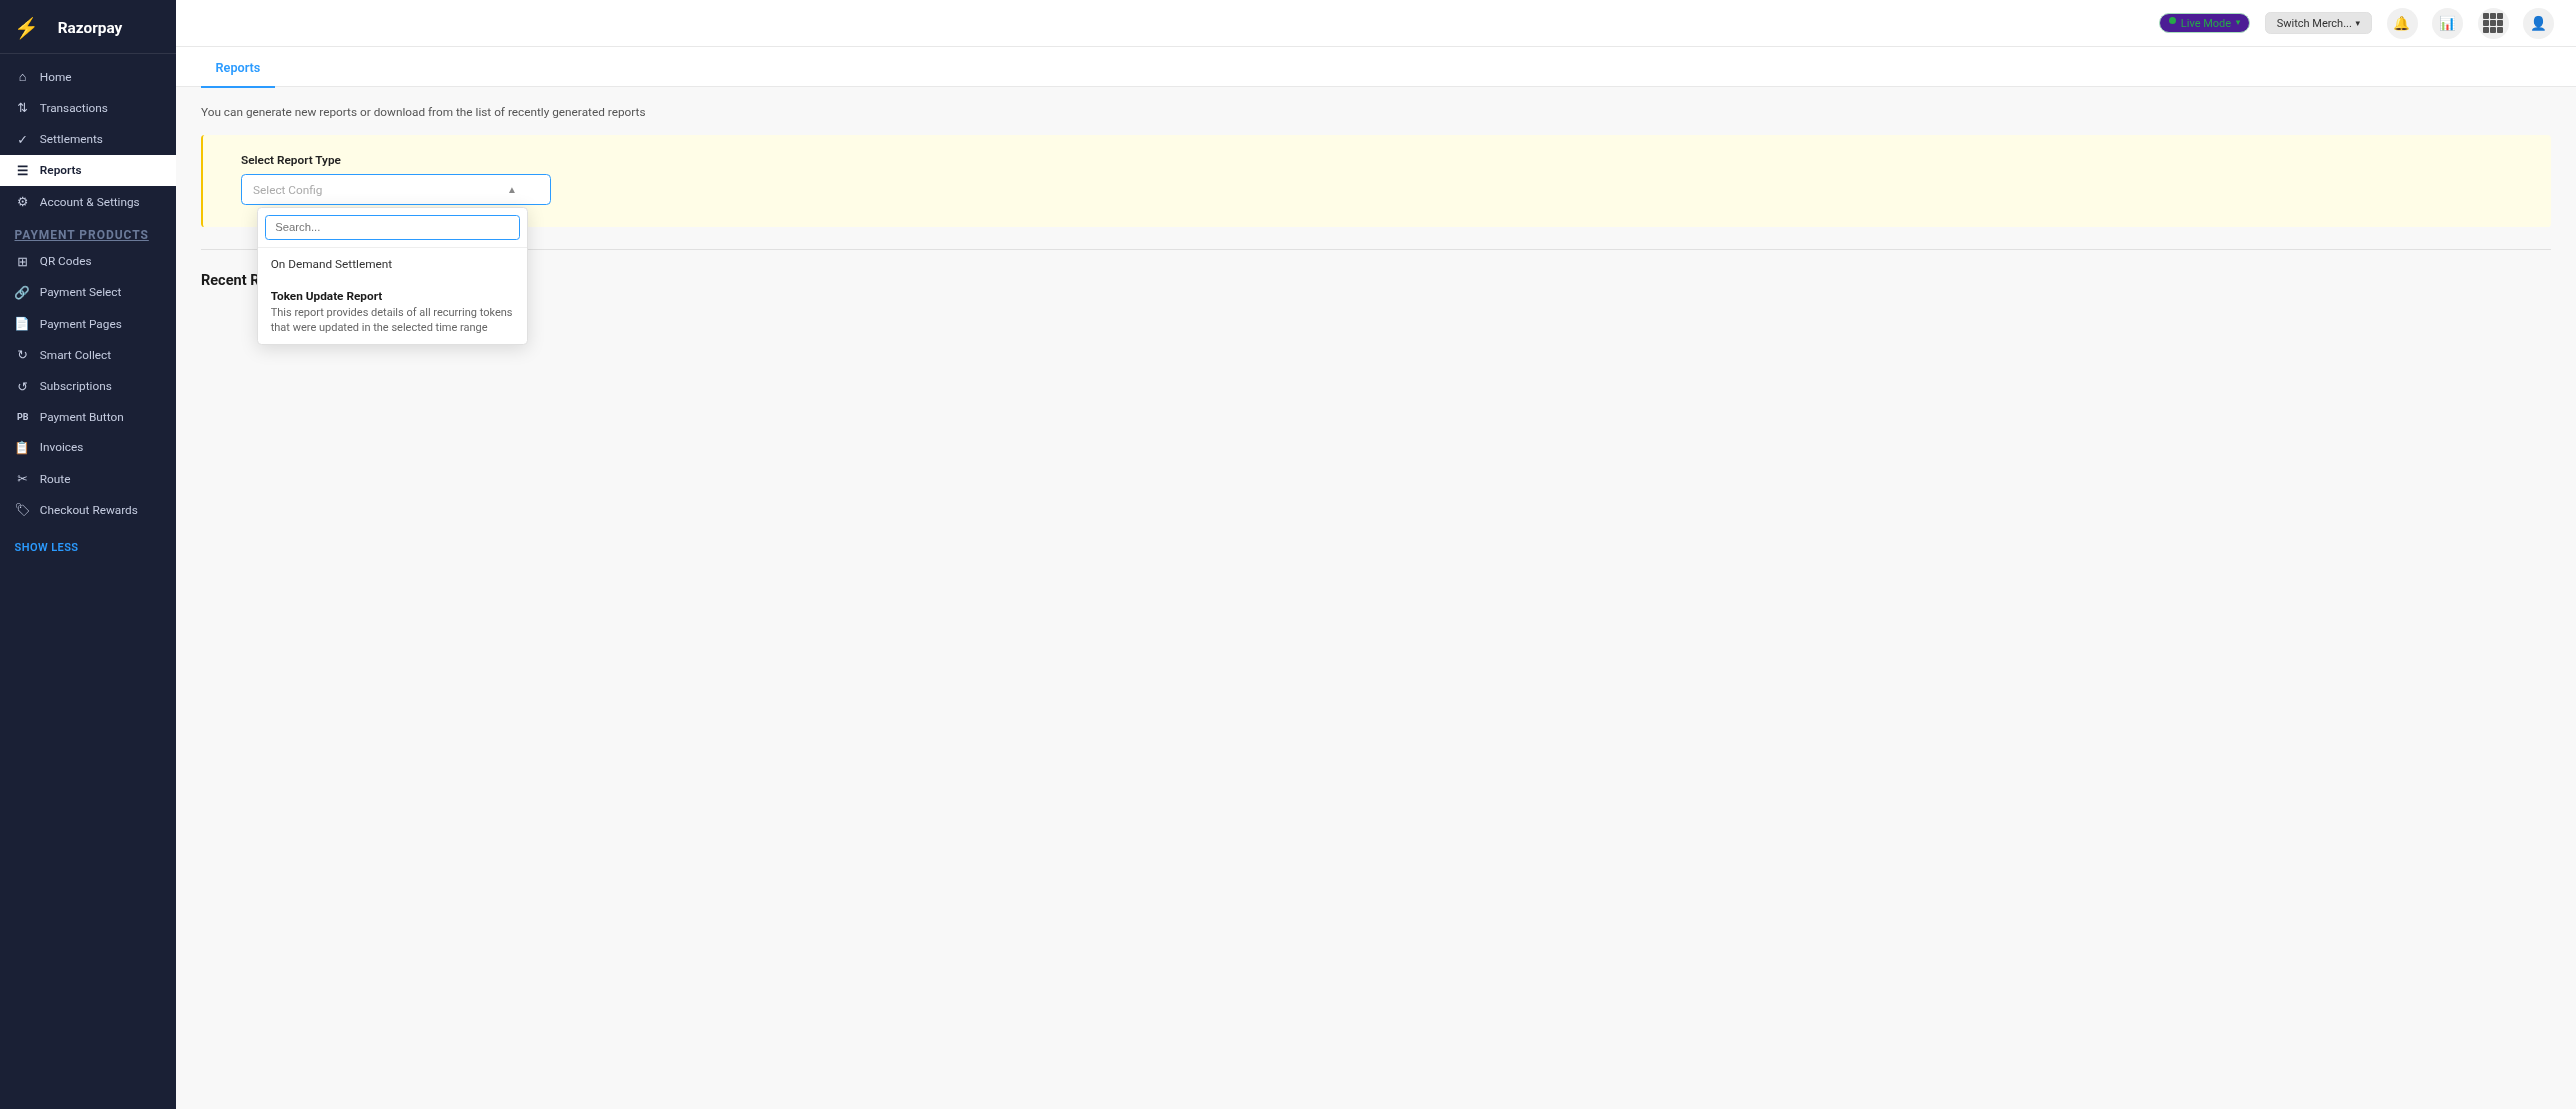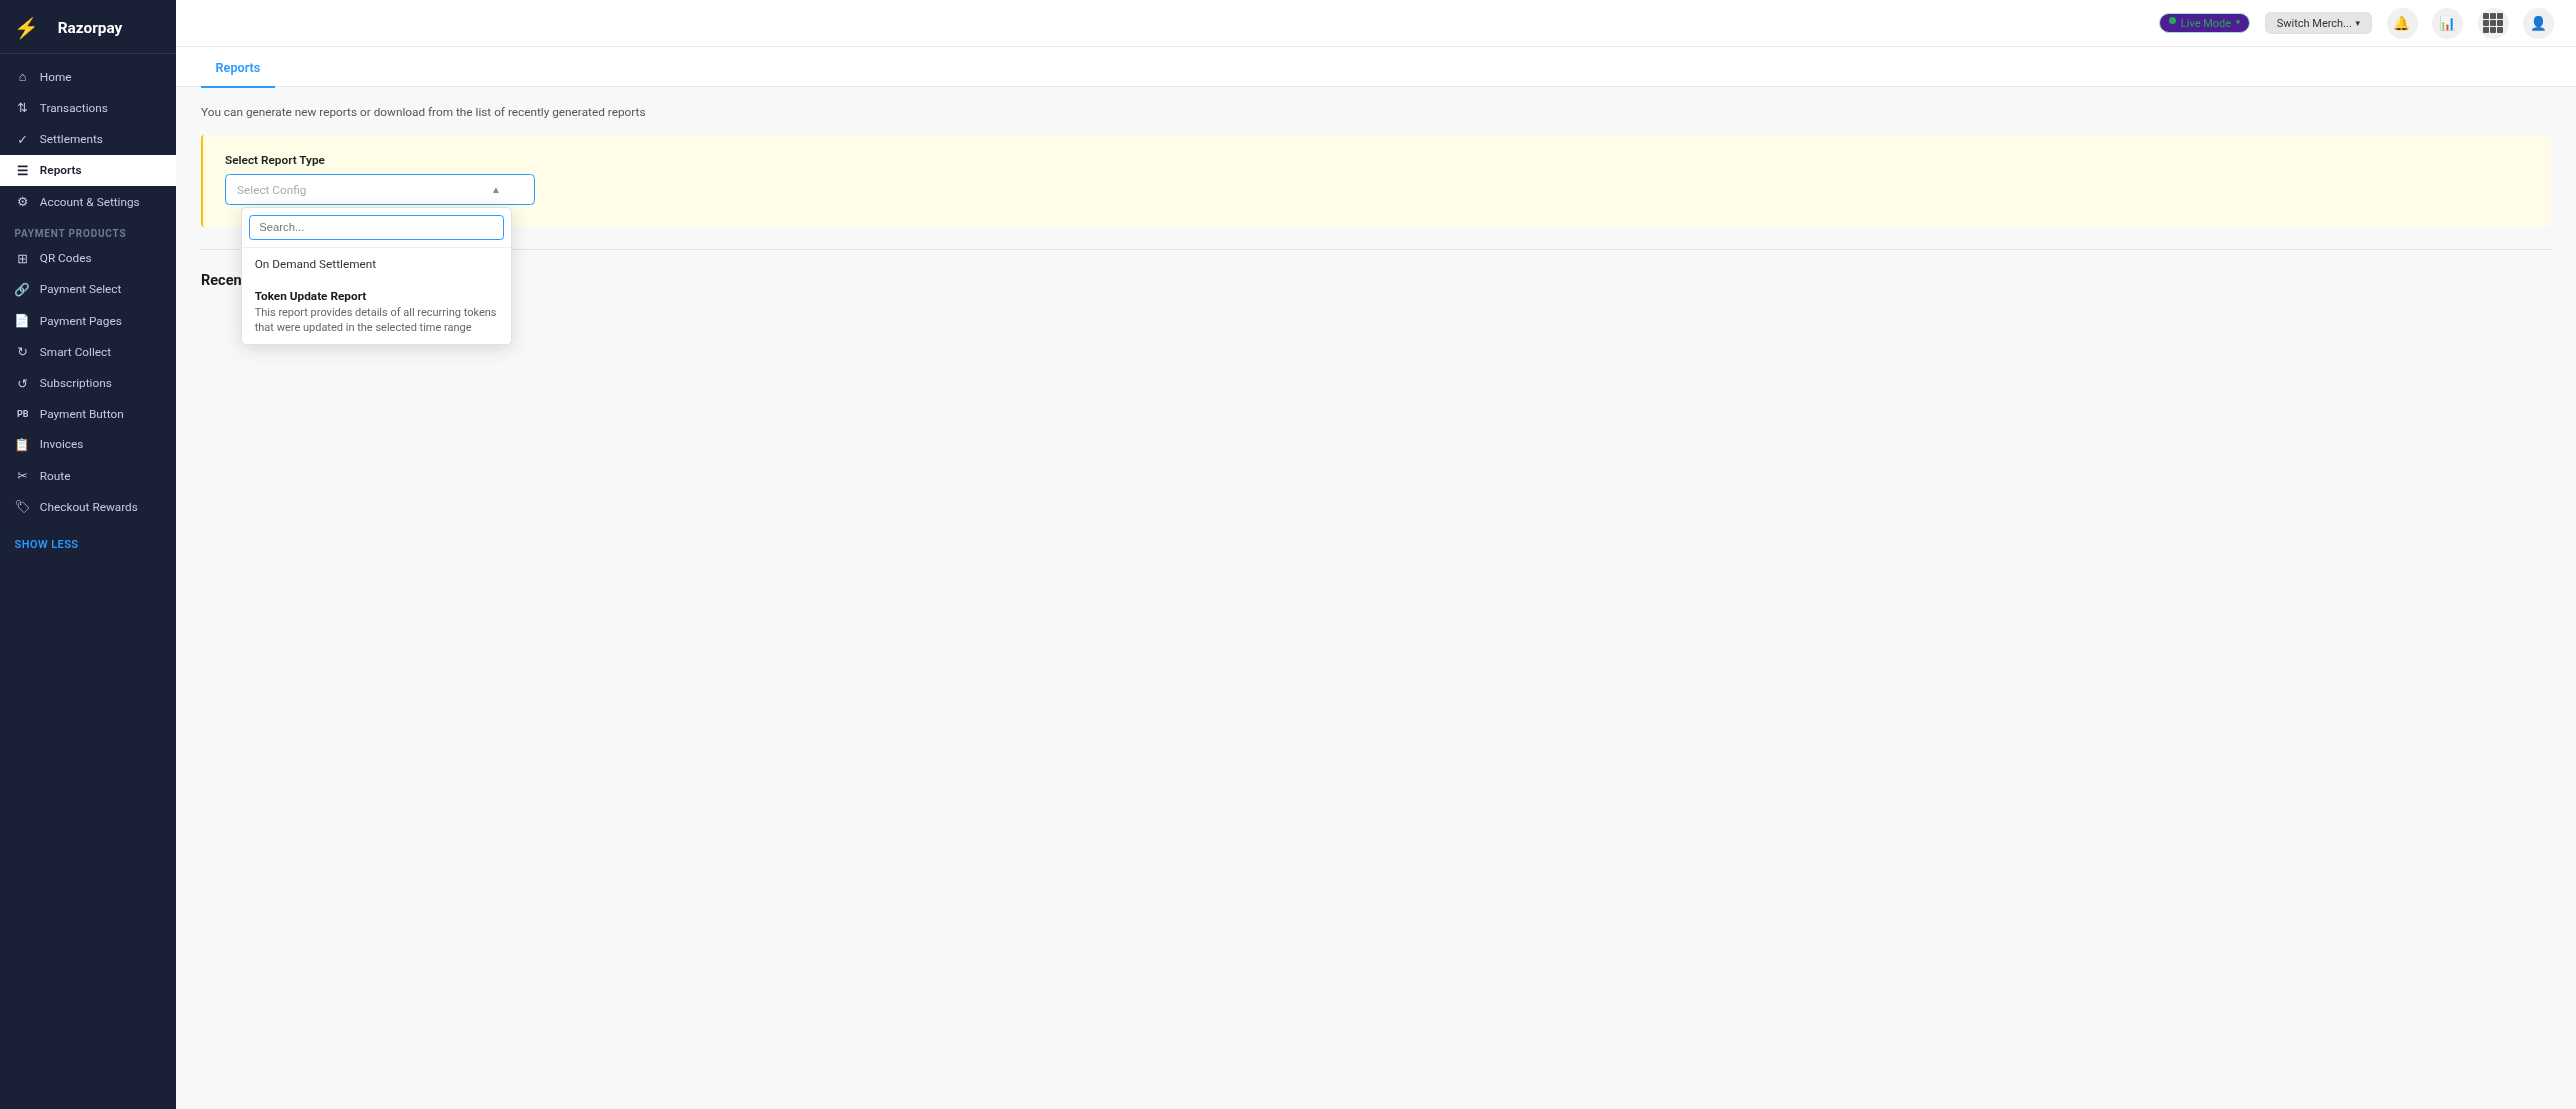--- a/index.html
+++ b/index.html
@@ -50,25 +50,26 @@
     }
     .nav-item.active {
       background: #fff;
       color: #1a2035;
       font-weight: 600;
       border-radius: 0;
     }
     .nav-item .nav-icon { font-size: 12.7px; width: 16.3px; text-align: center; }
     .nav-section-label {
       padding: 11px 14.5px 3.6px;
-      font-size: 10px;
+      font-size: 12px;
       font-weight: 700;
       letter-spacing: 0.08em;
       color: #6b7a99;
       text-transform: uppercase;
+      text-decoration: underline;
     }
     .sidebar-bottom {
       padding: 7.2px 14.5px 14.5px;
     }
     .show-less {
       color: #2b9bff;
       font-size: 11px;
       font-weight: 600;
       cursor: pointer;
       letter-spacing: 0.04em;
@@ -170,21 +171,21 @@
       font-size: 11.8px;
       color: #555;
       margin-bottom: 16.3px;
     }
 
     
     .yellow-panel {
       background: #fffde7;
       border-left: 2.7px solid #f5c400;
       border-radius: 3.6px;
-      padding: 18px 22px 22px;
+      padding: 18px 38px 22px;
       margin-bottom: 22px;
       position: relative;
     }
     .form-label {
       font-size: 11.8px;
       font-weight: 600;
       color: #222;
       margin-bottom: 7.2px;
     }
 

